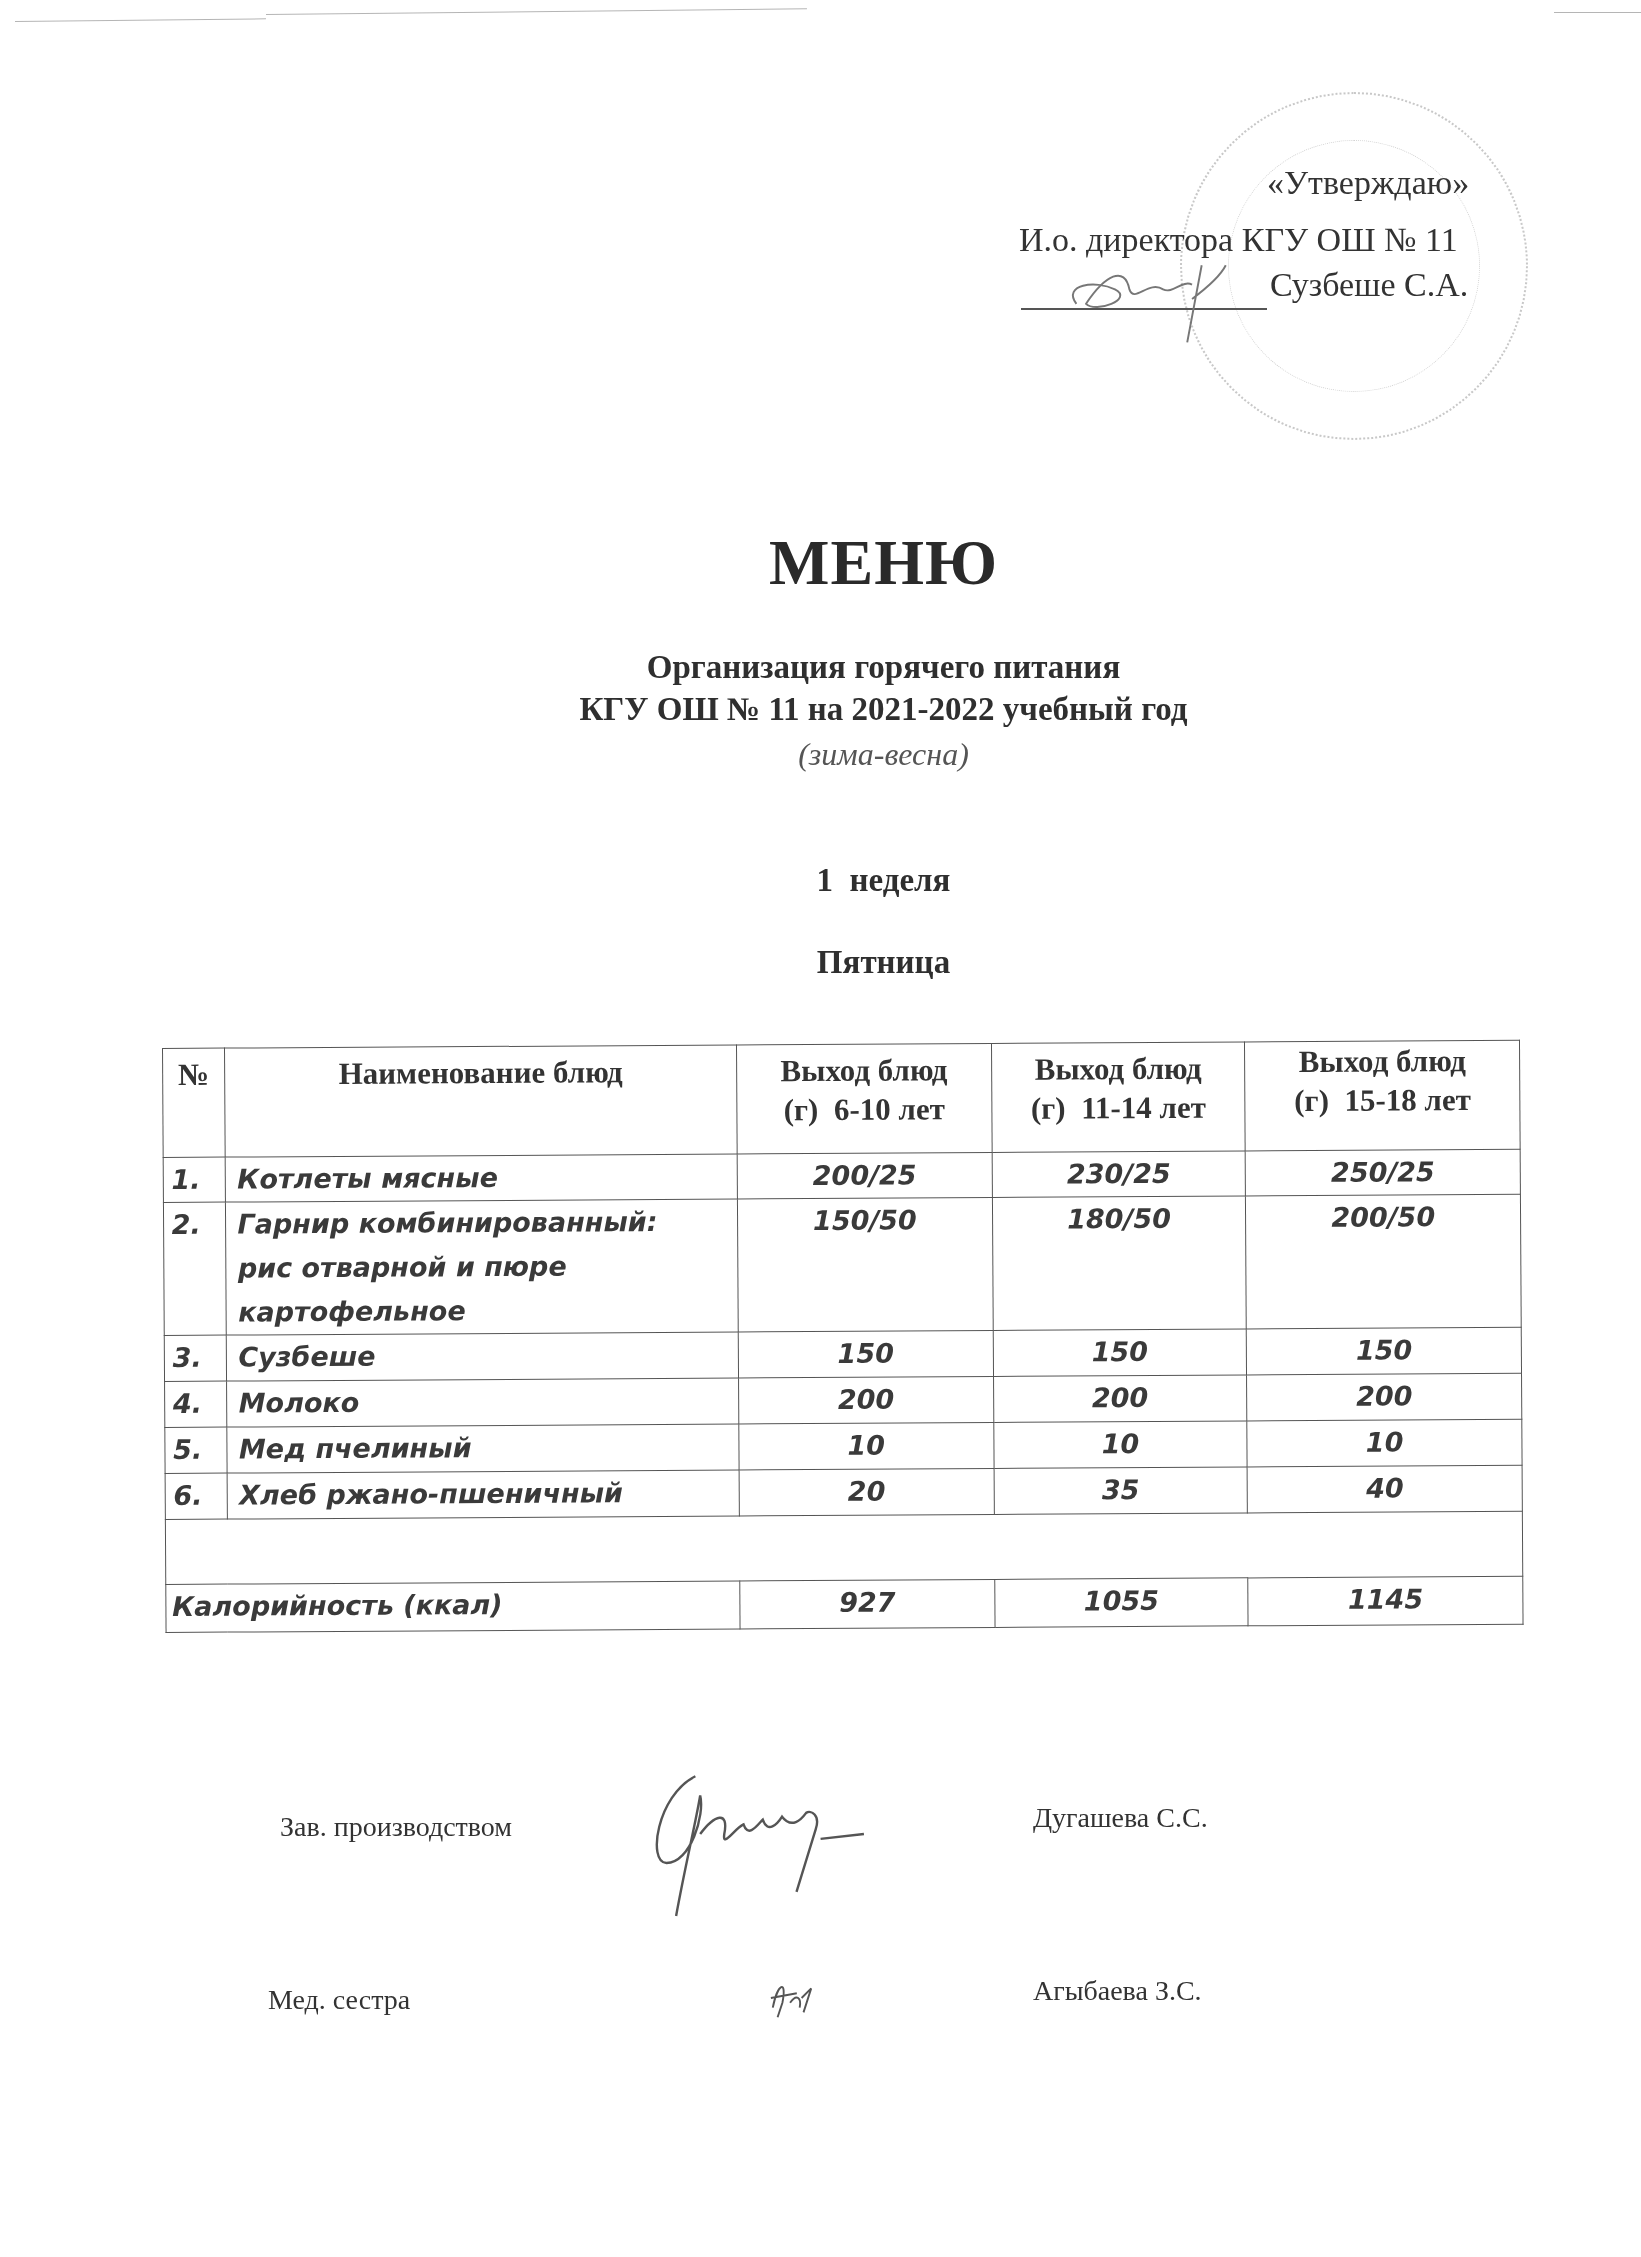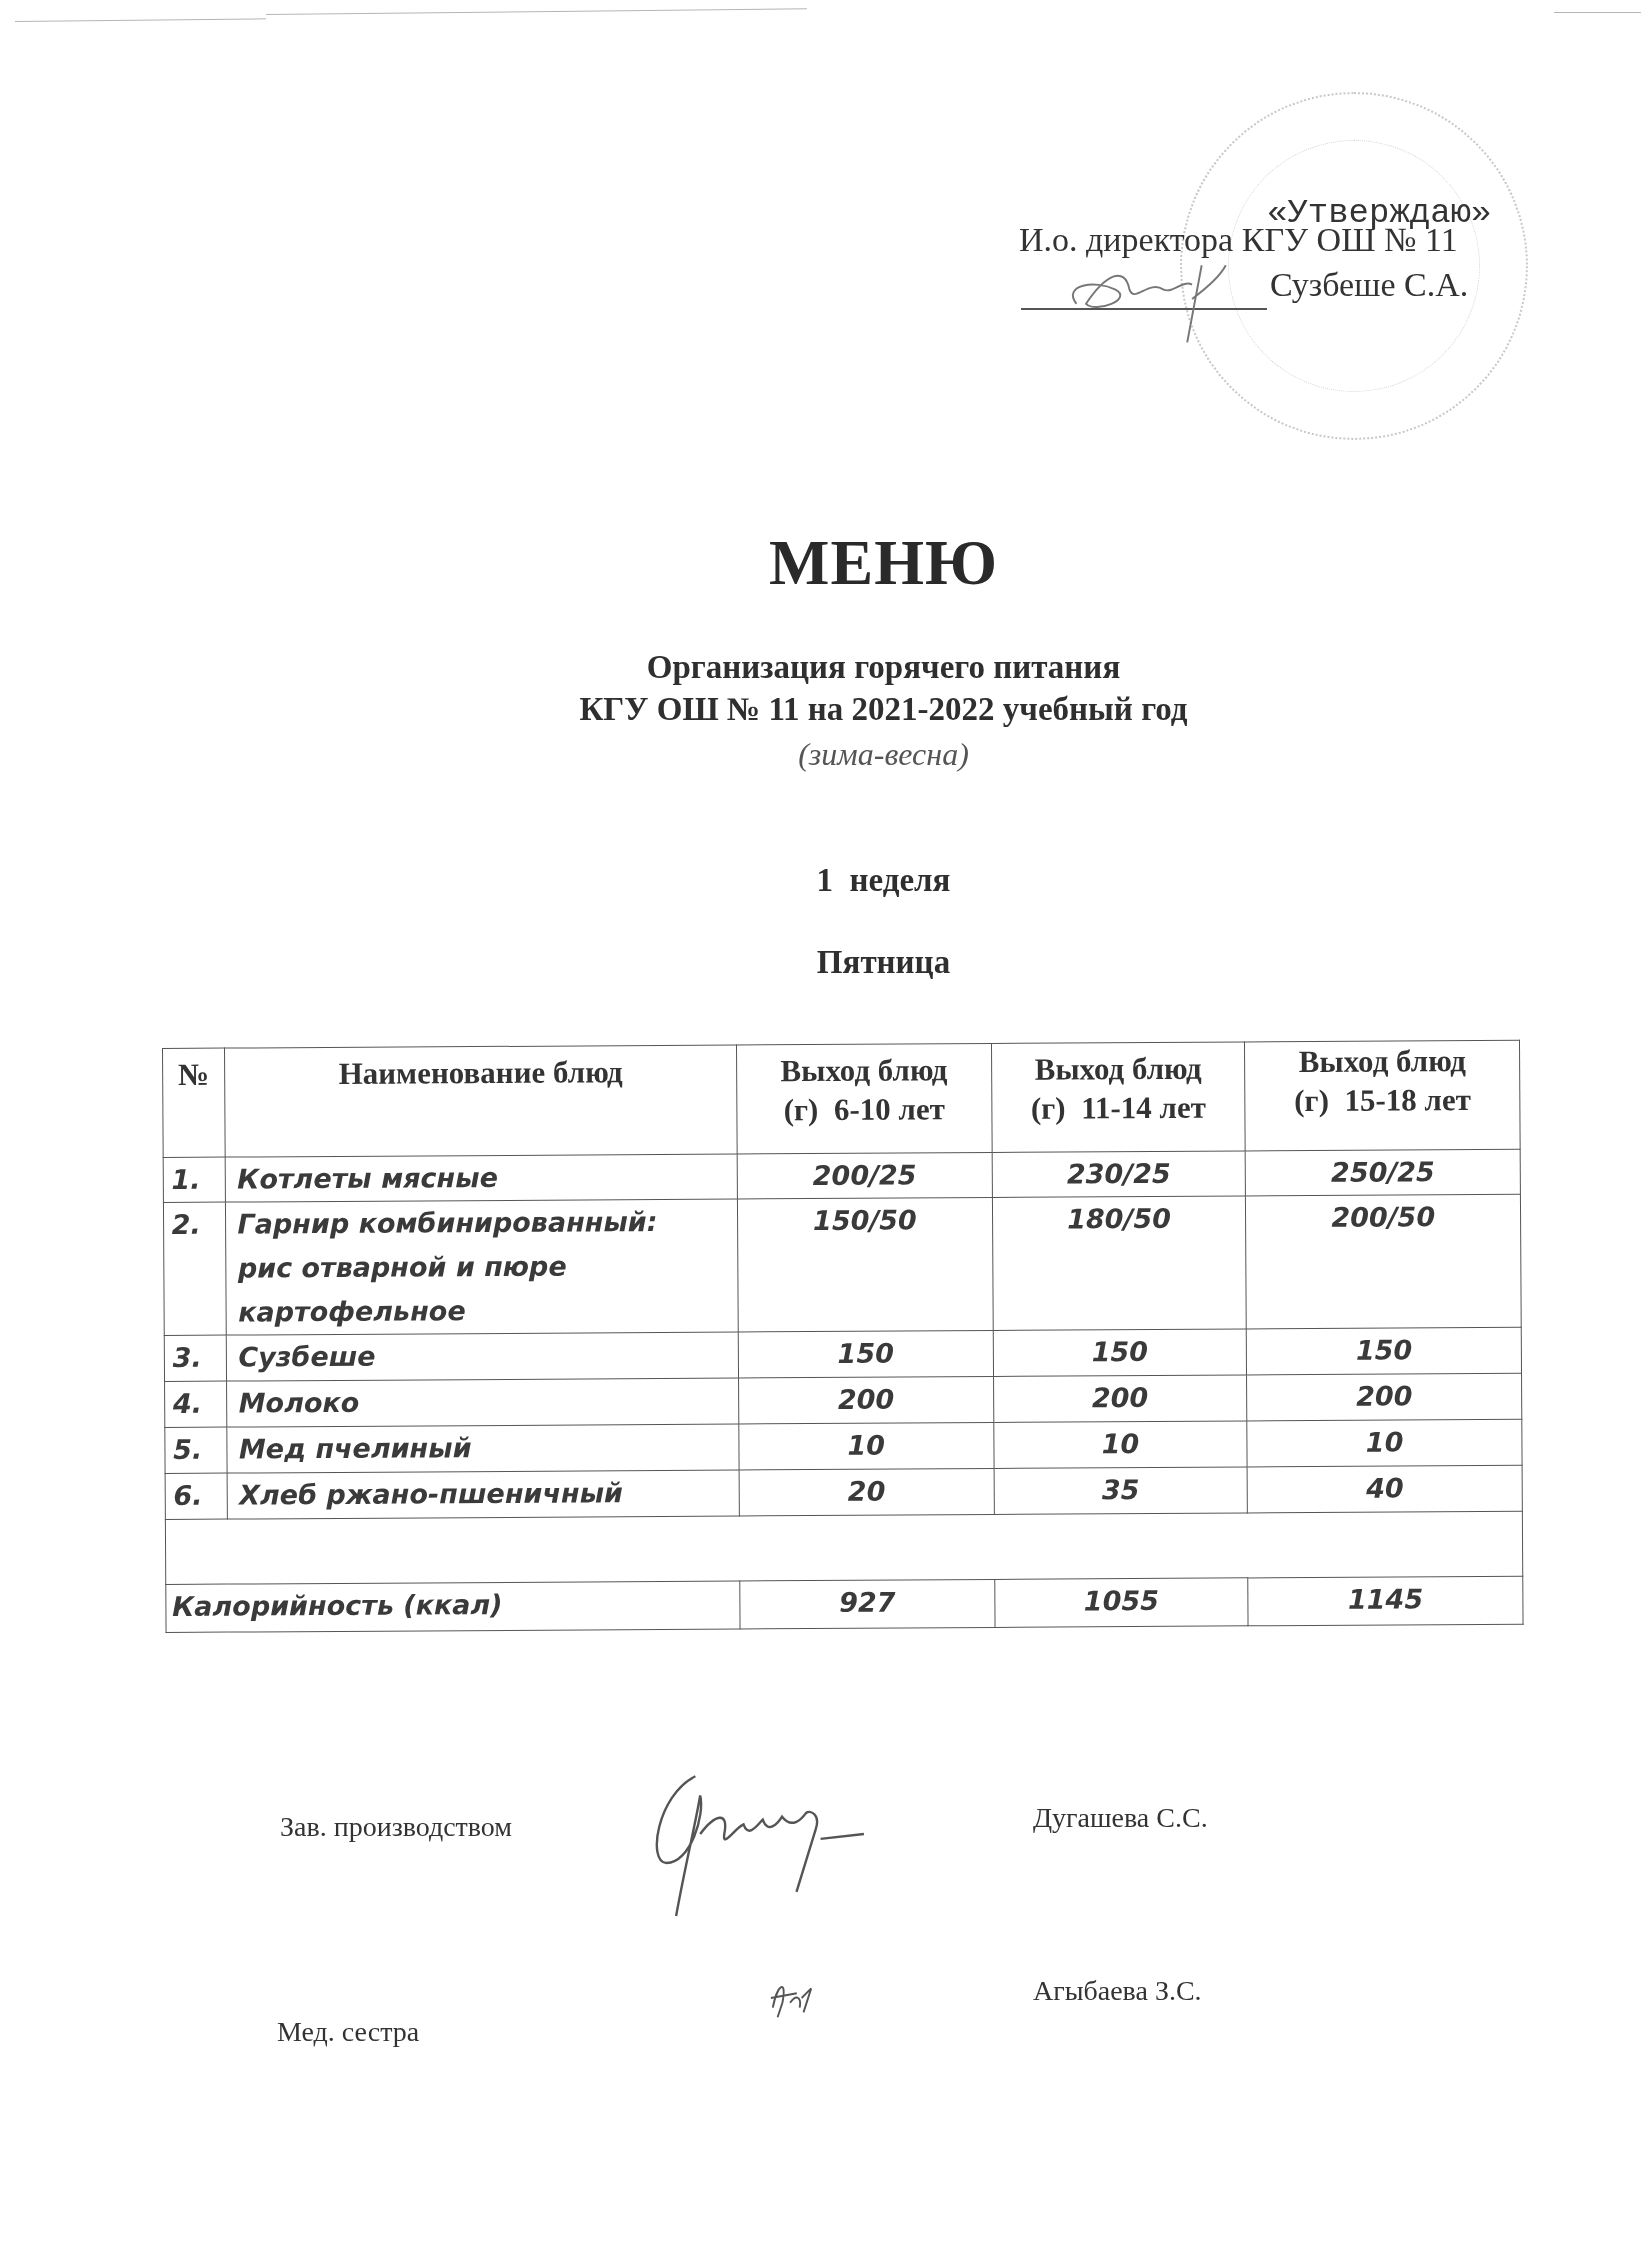--- a/index.html
+++ b/index.html
@@ -41,21 +41,21 @@
   .sig-svg { position: absolute; }
 </style>
 </head>
 <body>
 
 <div class="scan-line" style="left:14.5px; top:21px; width:251px; transform:rotate(-0.6deg); transform-origin:left;"></div>
 <div class="scan-line" style="left:266px; top:13.5px; width:541px; transform:rotate(-0.6deg); transform-origin:left;"></div>
 <div class="scan-line" style="left:1554px; top:11.6px; width:87px;"></div>
 
 <div class="stamp"></div>
-<div class="approve" style="left:1267px; top:194px;font-family:Liberation Mono, monospace;">«Утверждаю»</div>
+<div class="approve" style="left:1267px; top:164px;">«Утверждаю»</div>
 <div class="approve" style="left:1019px; top:221px;">И.о. директора КГУ ОШ № 11</div>
 <div class="sign-line"></div>
 <svg class="sig-svg" style="left:1057px; top:246px;" width="193" height="106" viewBox="0 0 200 110">
   <path d="M20 60 C5 40 40 35 60 45 C80 55 40 70 30 60 C50 30 70 20 75 45 C80 60 95 35 110 45 C120 50 130 35 140 40 M150 20 L135 100 M140 55 C160 40 170 30 175 20" fill="none" stroke="#777" stroke-width="2"></path>
 </svg>
 <div class="approve" style="left:1270px; top:266px;">Сузбеше С.А.</div>
 
 <div class="center title">МЕНЮ</div>
 <div class="center sub" style="top:649px;">Организация горячего питания</div>
 <div class="center sub" style="top:691px;">КГУ ОШ № 11 на 2021-2022 учебный год</div>
@@ -153,18 +153,18 @@
   </tr>
 </tbody>
   </table>
 
 <div class="sig-label" style="left:280px; top:1811px;">Зав. производством</div>
 <svg class="sig-svg" style="left:637px; top:1757px;" width="319" height="183" viewBox="0 0 330 190">
   <path d="M60 20 C20 40 10 110 30 110 C55 110 70 60 65 40 C60 70 50 110 40 165 M65 80 C80 60 95 55 90 80 C88 95 100 75 110 70 C115 85 125 70 130 65 C135 80 145 70 150 62 C160 75 170 65 175 58 C180 55 190 60 185 75 L165 140 M190 85 L235 80" fill="none" stroke="#555" stroke-width="2.5"></path>
 </svg>
 <div class="sig-label" style="left:1033px; top:1802px;">Дугашева С.С.</div>
 
-<div class="sig-label" style="left:277px; top:1984px;margin-top:32px;">Мед. сестра</div>
+<div class="sig-label" style="left:268px; top:1984px;">Мед. сестра</div>
 <svg class="sig-svg" style="left:763px; top:1974px;" width="58" height="48" viewBox="0 0 60 50">
   <path d="M10 35 C15 10 25 5 20 30 L15 45 M8 25 L35 20 M28 30 C35 20 40 25 38 35 M40 25 L50 15 L42 40" fill="none" stroke="#555" stroke-width="2"></path>
 </svg>
 <div class="sig-label" style="left:1033px; top:1975px;">Агыбаева З.С.</div>
 
 
 </body></html>

